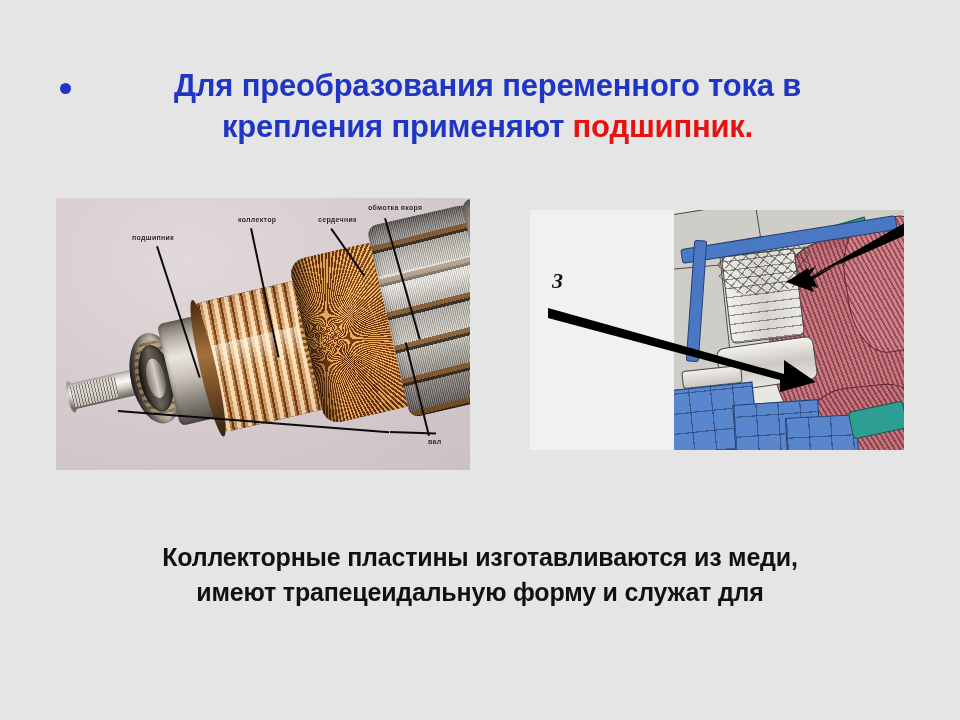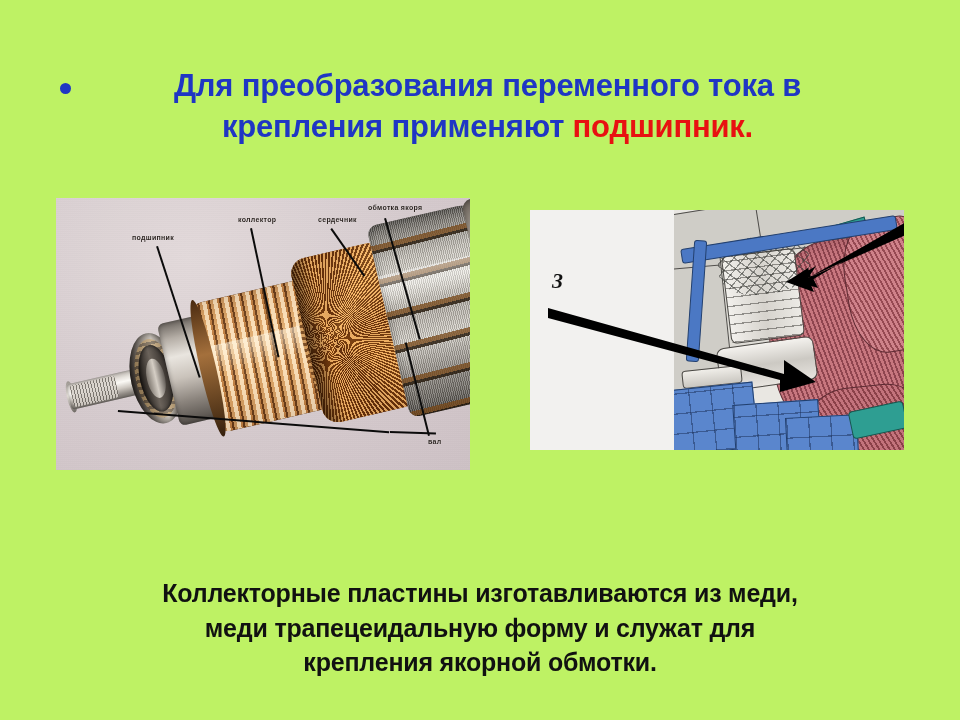--- a/index.html
+++ b/index.html
@@ -14,21 +14,21 @@
     position: relative;
     overflow: hidden;
     font-family: "Liberation Sans", sans-serif;
     -webkit-font-smoothing: antialiased;
   }
 
   
   .slide {
     position: absolute;
     inset: 0;
-    background: #bef264;
+    background: #e5e5e5;
   }
 
   
   .title-block {
     position: absolute;
     left: 60px;
     top: 66px;
     width: 840px;
   }
   .bullet-row {
@@ -525,21 +525,20 @@
     left: 90px;
     top: 540px;
     width: 780px;
     text-align: center;
     font-family: "Liberation Sans", sans-serif;
     font-weight: bold;
     font-size: 25px;
     line-height: 1.38;
     letter-spacing: -0.2px;
     color: #111111;
-    margin-top: 36px;
   }
 </style>
 </head>
 <body>
 
 <div class="slide">
 
   <div class="title-block">
     <div class="bullet-row">
       <div class="bullet-dot"></div>
@@ -658,17 +657,16 @@
           <polygon points="128,0 30,56 38,44 14,58 40,66 34,54 130,10" fill="#000000"></polygon>
           <polygon points="128,2 34,58 30,46 8,60 36,70 30,56 130,12" fill="#000000"></polygon>
         </svg>
       </div>
 
     </div>
   </div>
 
   <div class="body-text">
     <span>Коллекторные пластины   изготавливаются из меди,</span><br>
-    <span>меди трапецеидальную форму и служат для</span><br>
-    <span>крепления якорной обмотки.</span>
+    <span>имеют трапецеидальную форму и служат для</span><br>
   </div>
 
 </div>
 
 </body></html>

